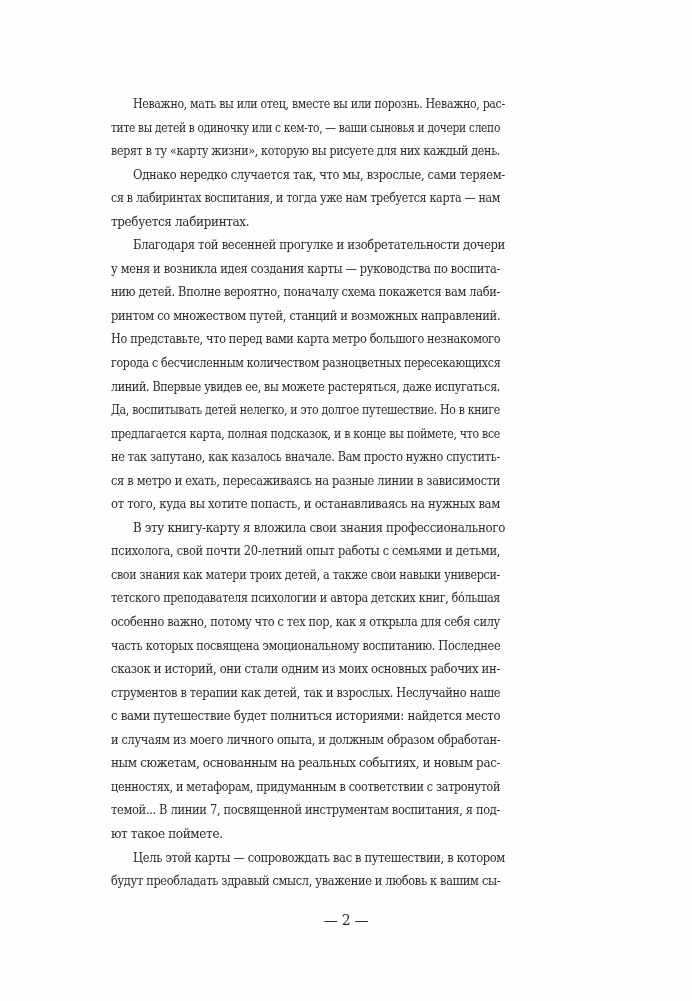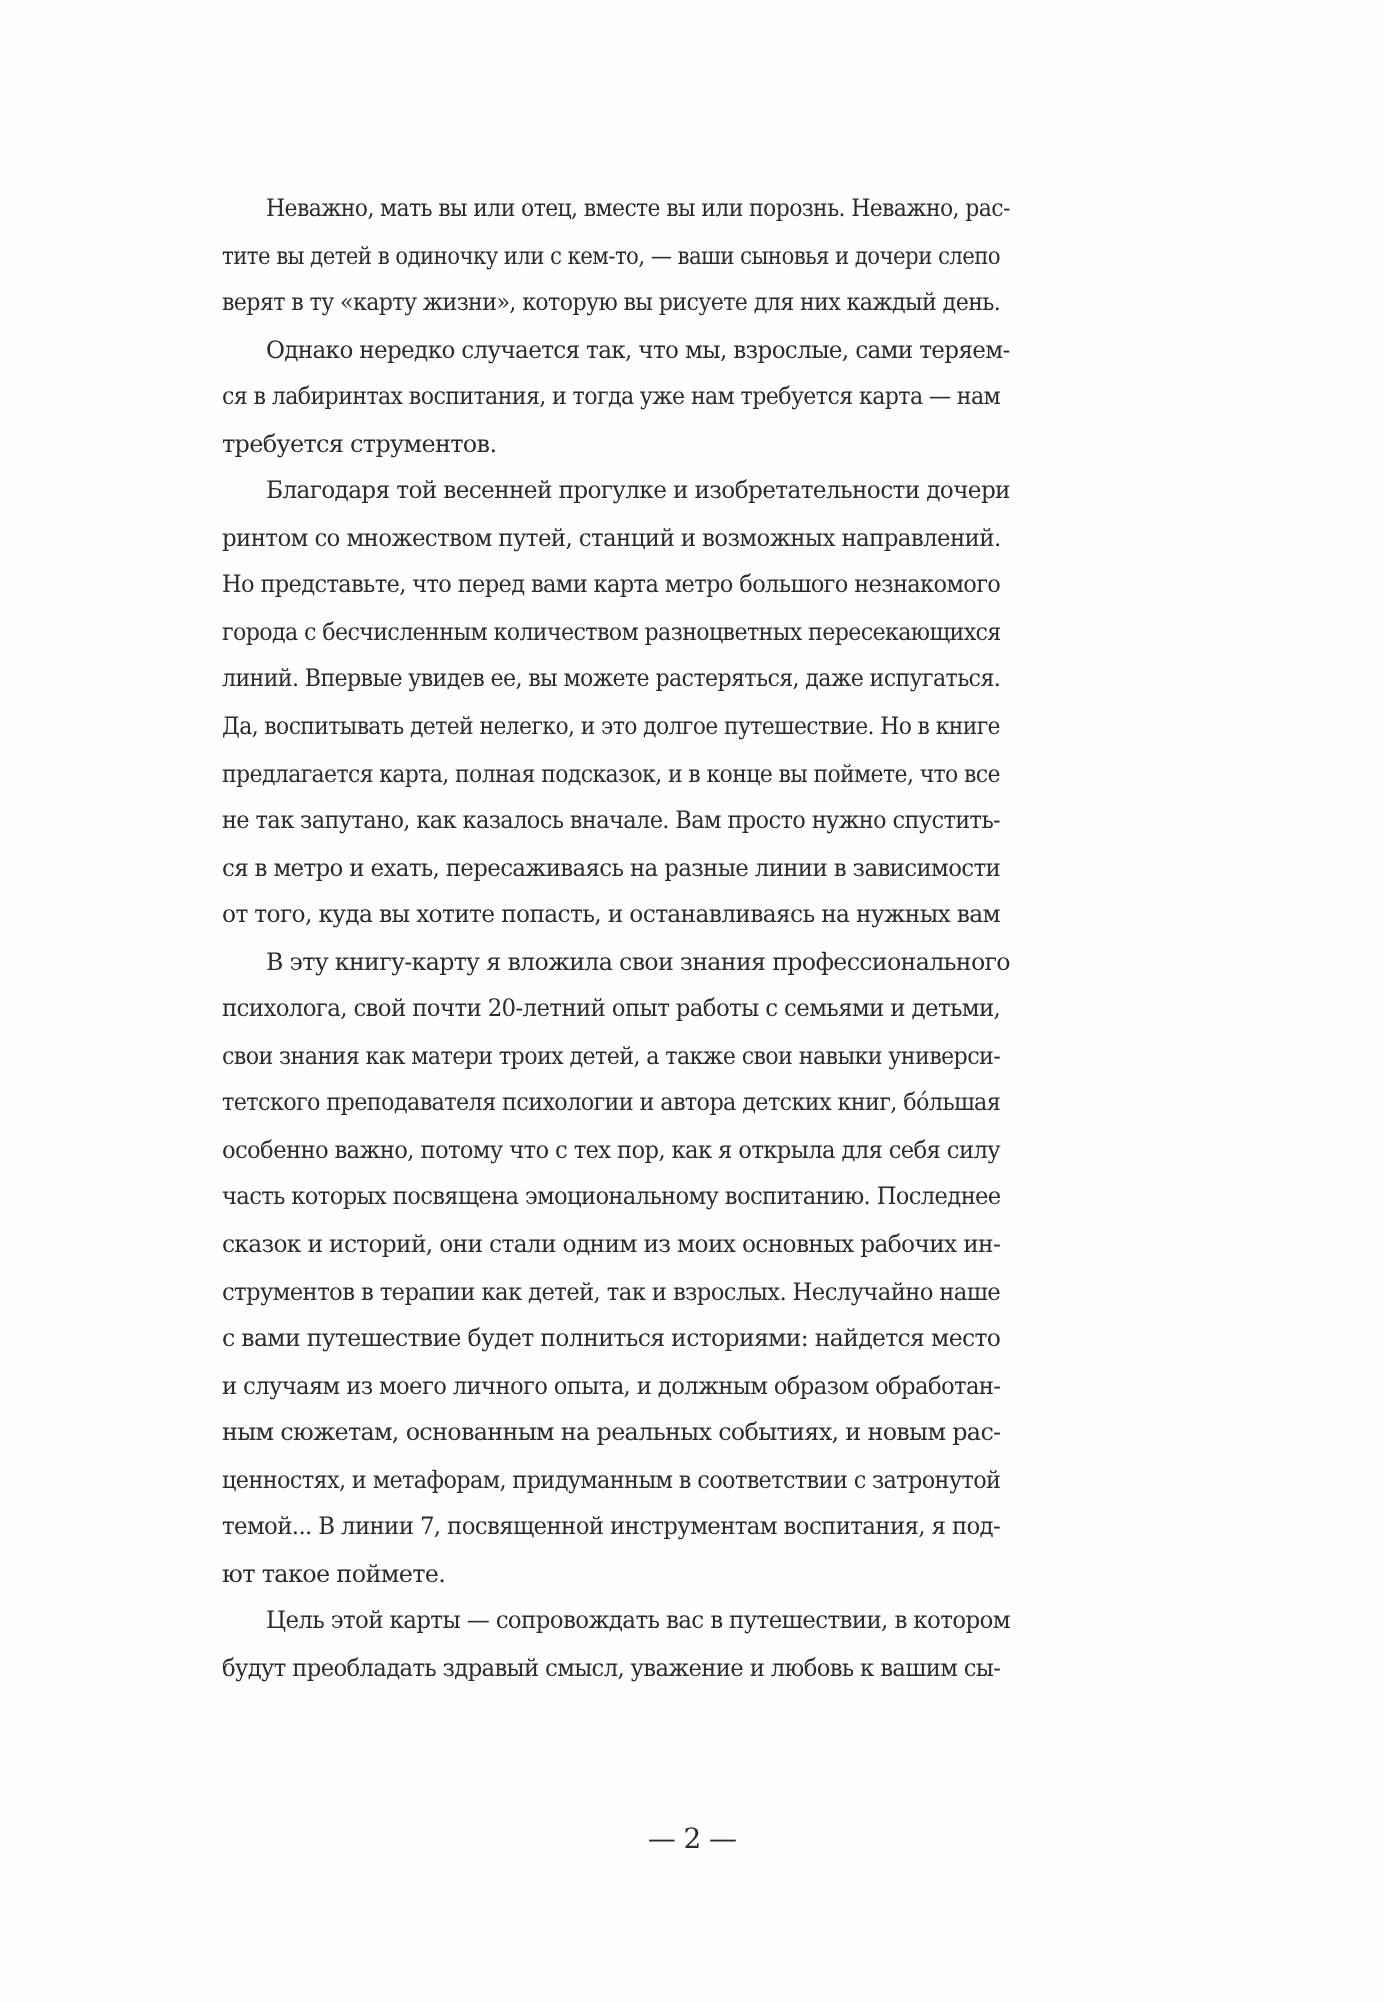--- a/index.html
+++ b/index.html
@@ -29,24 +29,26 @@
 <div class="page">
   <div class="text-block" id="text-block">
       <div class="paragraph">
         <div class="line indent"><span style="white-space: nowrap; display: inline-block; transform-origin: left center; transform: scaleX(0.917038);">Неважно, мать вы или отец, вместе вы или порознь. Неважно, рас-</span></div>
         <div class="line"><span style="white-space: nowrap; display: inline-block; transform-origin: left center; transform: scaleX(0.889807);">тите вы детей в одиночку или с кем-то, — ваши сыновья и дочери слепо</span></div>
         <div class="line last"><span style="white-space: nowrap; display: inline-block; transform-origin: left center; transform: scaleX(0.924737);">верят в ту «карту жизни», которую вы рисуете для них каждый день.</span></div>
       </div>
       <div class="paragraph">
         <div class="line indent"><span style="white-space: nowrap; display: inline-block; transform-origin: left center; transform: scaleX(0.962224);">Однако нередко случается так, что мы, взрослые, сами теряем-</span></div>
         <div class="line"><span style="white-space: nowrap; display: inline-block; transform-origin: left center; transform: scaleX(0.923933);">ся в лабиринтах воспитания, и тогда уже нам требуется карта — нам</span></div>
-        <div class="line last"><span style="white-space: nowrap;">требуется струментов.</span></div>
+        <div class="line last"><span style="white-space: nowrap;">требуется лабиринтах.</span></div>
       </div>
       <div class="paragraph">
         <div class="line indent"><span style="white-space: nowrap; display: inline-block; transform-origin: left center; transform: scaleX(0.968741);">Благодаря той весенней прогулке и изобретательности дочери</span></div>
+        <div class="line"><span style="white-space: nowrap; display: inline-block; transform-origin: left center; transform: scaleX(0.951261);">у меня и возникла идея создания карты — руководства по воспита-</span></div>
+        <div class="line"><span style="white-space: nowrap; display: inline-block; transform-origin: left center; transform: scaleX(0.954795);">нию детей. Вполне вероятно, поначалу схема покажется вам лаби-</span></div>
         <div class="line"><span style="white-space: nowrap; display: inline-block; transform-origin: left center; transform: scaleX(0.957721);">ринтом со множеством путей, станций и возможных направлений.</span></div>
         <div class="line"><span style="white-space: nowrap; display: inline-block; transform-origin: left center; transform: scaleX(0.939484);">Но представьте, что перед вами карта метро большого незнакомого</span></div>
         <div class="line"><span style="white-space: nowrap; display: inline-block; transform-origin: left center; transform: scaleX(0.924952);">города с бесчисленным количеством разноцветных пересекающихся</span></div>
         <div class="line"><span style="white-space: nowrap; display: inline-block; transform-origin: left center; transform: scaleX(0.924067);">линий. Впервые увидев ее, вы можете растеряться, даже испугаться.</span></div>
         <div class="line"><span style="white-space: nowrap; display: inline-block; transform-origin: left center; transform: scaleX(0.914994);">Да, воспитывать детей нелегко, и это долгое путешествие. Но в книге</span></div>
         <div class="line"><span style="white-space: nowrap; display: inline-block; transform-origin: left center; transform: scaleX(0.917602);">предлагается карта, полная подсказок, и в конце вы поймете, что все</span></div>
         <div class="line"><span style="white-space: nowrap; display: inline-block; transform-origin: left center; transform: scaleX(0.93918);">не так запутано, как казалось вначале. Вам просто нужно спустить-</span></div>
         <div class="line"><span style="white-space: nowrap; display: inline-block; transform-origin: left center; transform: scaleX(0.955195);">ся в метро и ехать, пересаживаясь на разные линии в зависимости</span></div>
         <div class="line"><span style="white-space: nowrap; display: inline-block; transform-origin: left center; transform: scaleX(0.972864);">от того, куда вы хотите попасть, и останавливаясь на нужных вам</span></div>
       </div>

